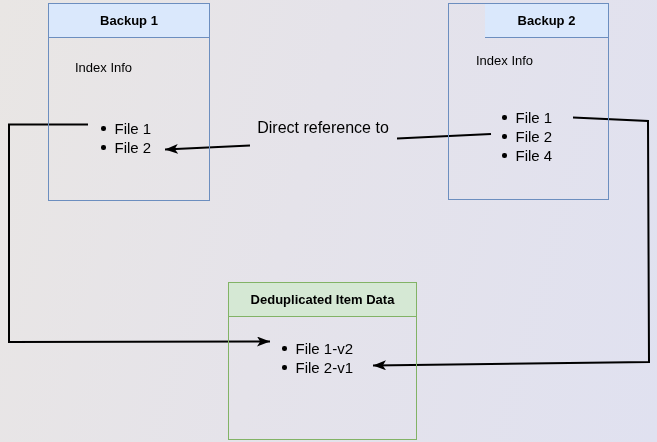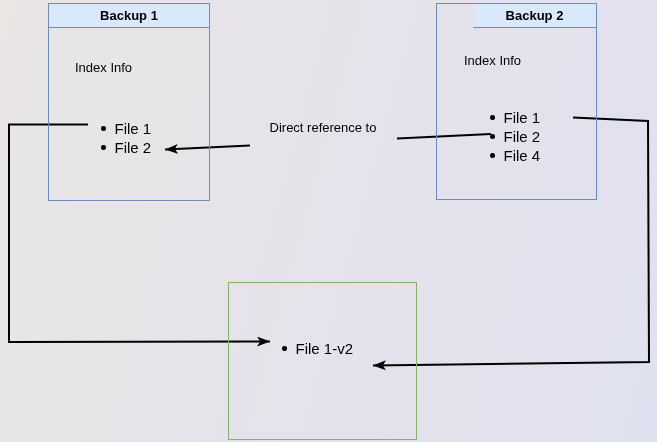--- a/index.html
+++ b/index.html
@@ -13,21 +13,21 @@
     color: #000;
   }
   .node {
     position: absolute;
     box-sizing: border-box;
     background: transparent;
   }
   .node.blue  { border: 1.4px solid #6c8ebf; }
   .node.green { border: 1.4px solid #82b366; }
   .titlebar {
-    height: 24px;
+    height: 34px;
     display: flex;
     align-items: center;
     justify-content: center;
     font-weight: bold;
     font-size: 13px;
     box-sizing: border-box;
   }
   .node.blue  .titlebar { background: #dae8fc; border-bottom: 1.4px solid #6c8ebf; }
   .node.green .titlebar { background: #d5e8d4; border-bottom: 1.4px solid #82b366; }
   .subtitle {
@@ -50,21 +50,21 @@
     background: #000;
     margin-right: 9px;
     flex: 0 0 auto;
   }
   .connector-label {
     position: absolute;
     left: 228px;
     top: 119px;
     width: 190px;
     text-align: center;
-    font-size: 13px;
+    font-size: 16px;
     line-height: 17px;
     white-space: nowrap;
   }
   .connectors {
     position: absolute;
     left: 0; top: 0;
     width: 657px; height: 442px;
     pointer-events: none;
   }
   .connectors polyline, .connectors line {
@@ -98,44 +98,49 @@
         <span class="bullet"></span>
         <span>File 1</span>
       </div>
       <div class="file-row">
         <span class="bullet"></span>
         <span>File 2</span>
       </div>
     </div>
   </div>
 
-  <div class="node blue" style="left:436px; top:3px; width:161px; height:197px;padding-left:36px;">
+  <div class="node blue" style="left:448px; top:3px; width:161px; height:197px;padding-left:36px;">
     <div class="titlebar">Backup 2</div>
     <div class="subtitle" style="left:27px; top:49px;">Index Info</div>
     <div class="file-list" style="left:53px; top:104px;">
       <div class="file-row">
         <span class="bullet"></span>
         <span>File 1</span>
       </div>
       <div class="file-row">
         <span class="bullet"></span>
         <span>File 2</span>
       </div>
       <div class="file-row">
         <span class="bullet"></span>
         <span>File 4</span>
       </div>
     </div>
   </div>
 
   <div class="node green" style="left:228px; top:282px; width:189px; height:158px;">
+    <div class="titlebar">Deduplicated Item Data</div>
     <div class="file-list" style="left:53px; top:56px;">
       <div class="file-row">
         <span class="bullet"></span>
         <span>File 1-v2</span>
+      </div>
+      <div class="file-row">
+        <span class="bullet"></span>
+        <span>File 2-v1</span>
       </div>
     </div>
   </div>
 
   <div class="connector-label">
     <div>Direct reference to</div>
   </div>
 
 </div>
 

